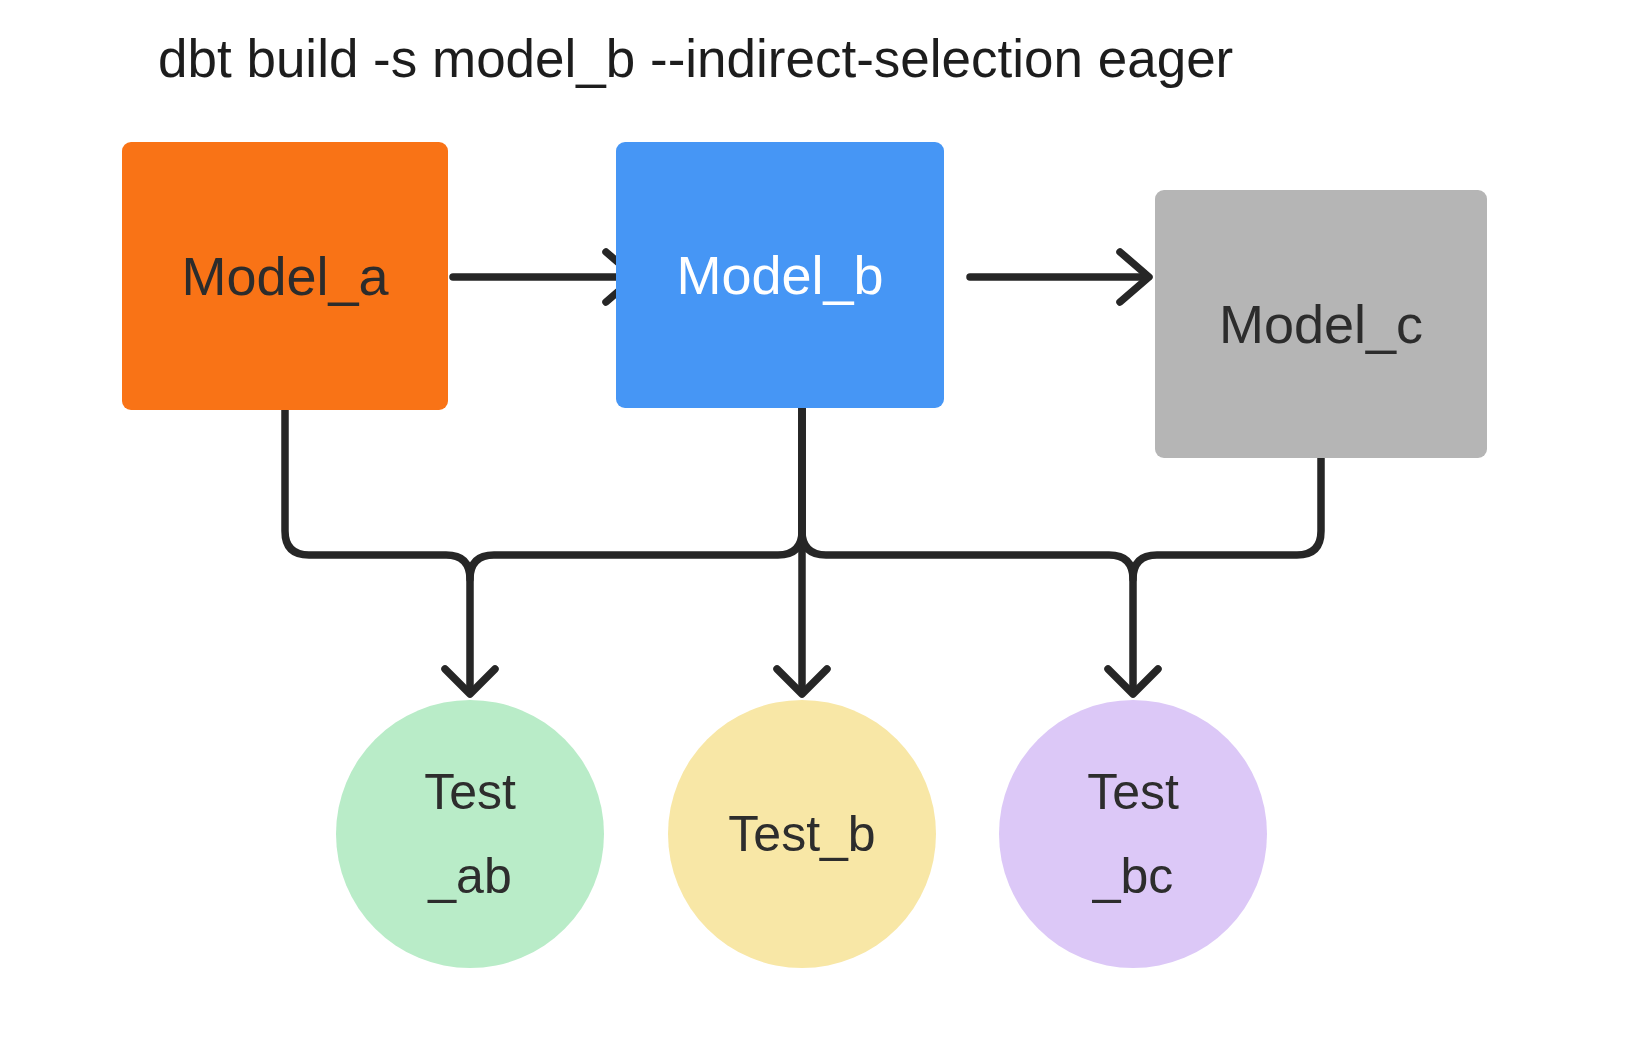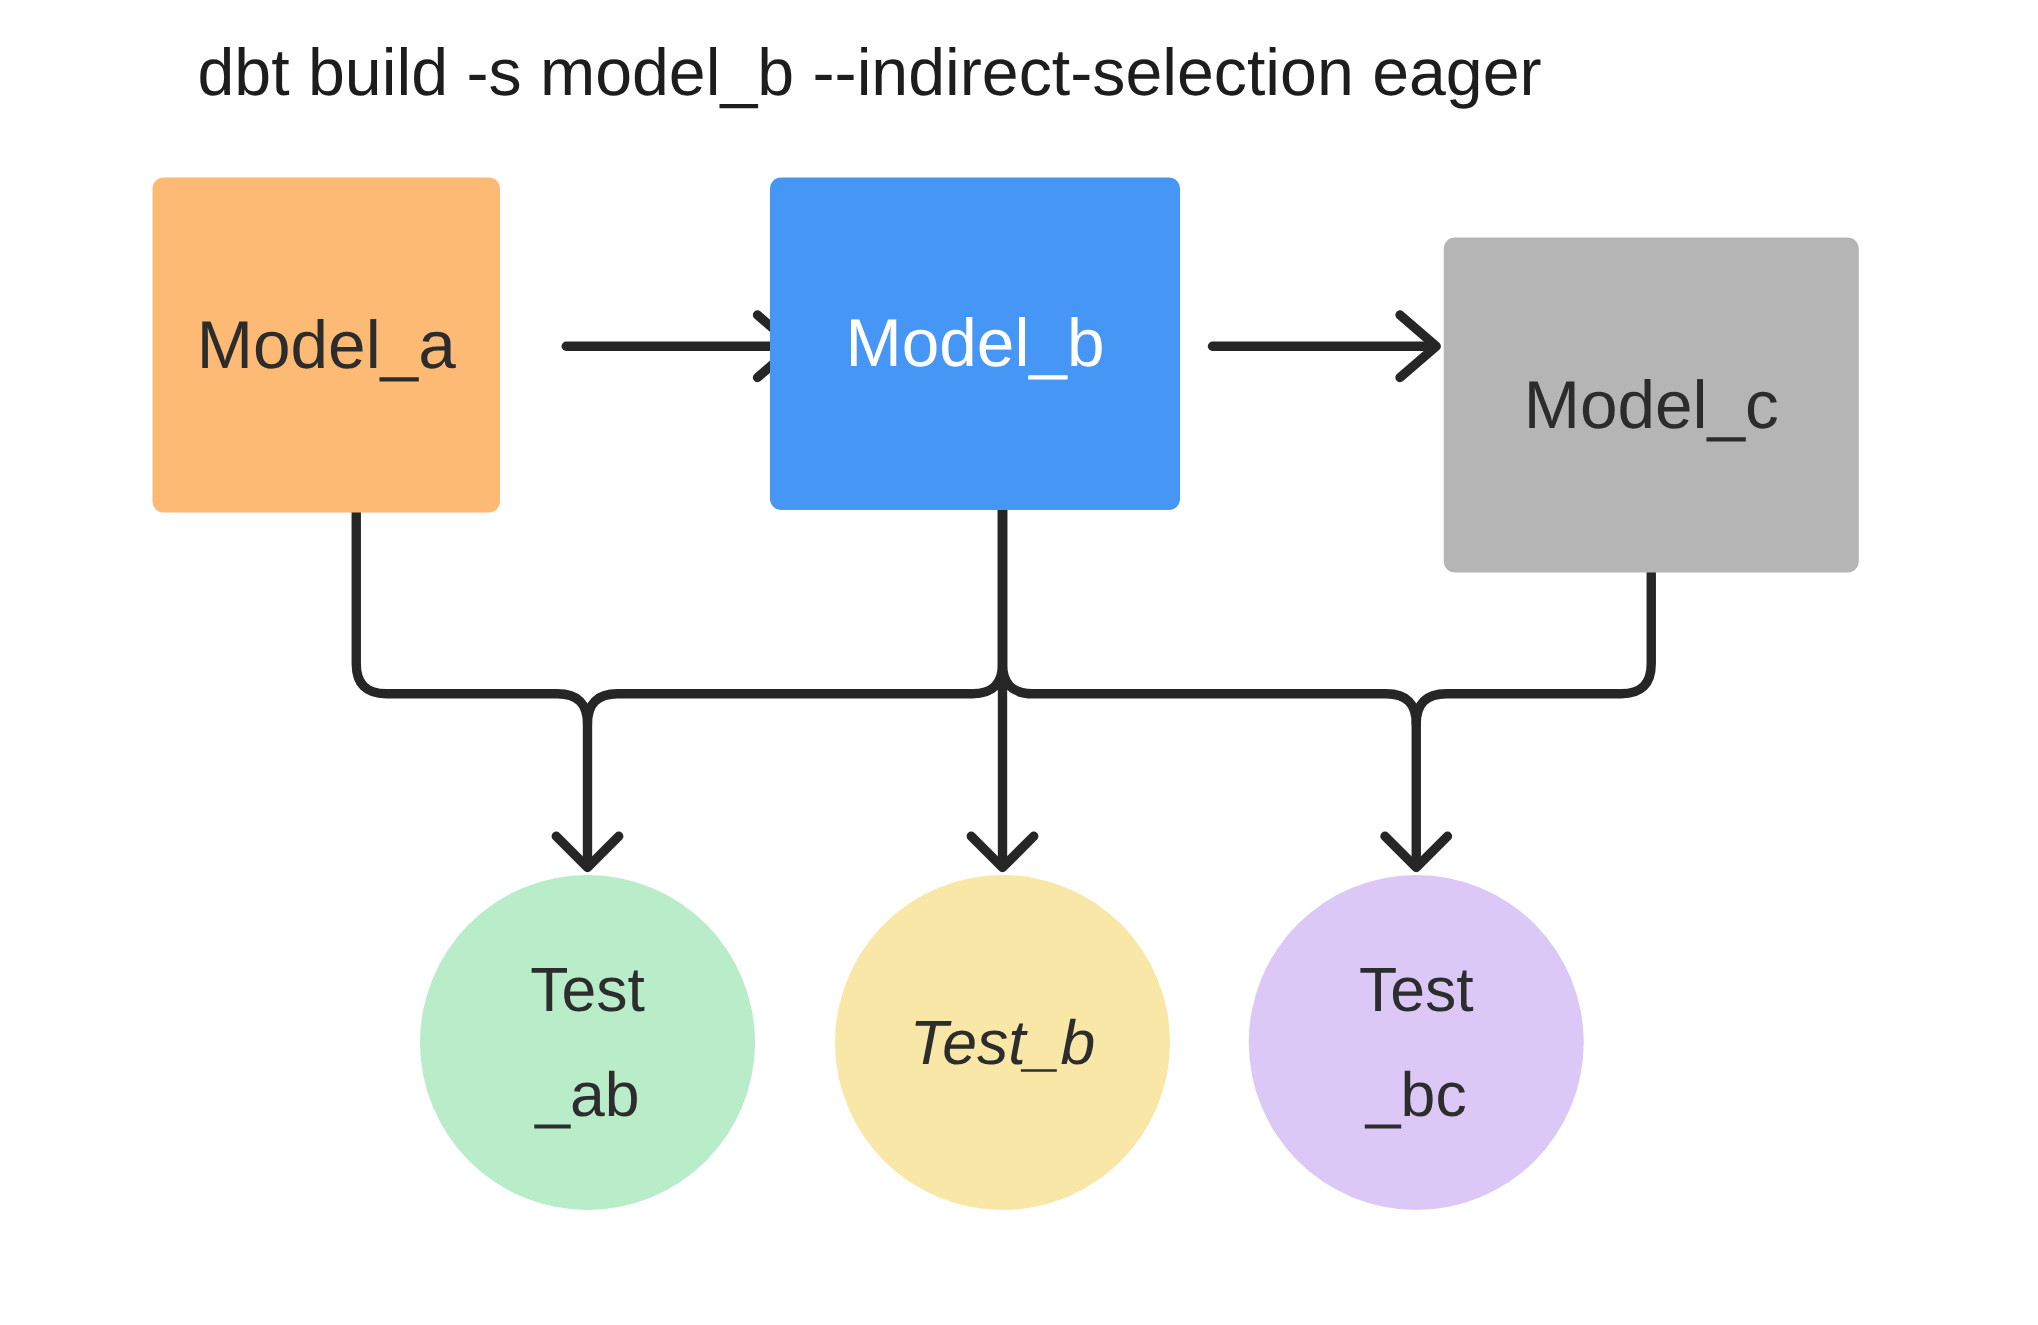--- a/index.html
+++ b/index.html
@@ -39,35 +39,35 @@
     display: flex;
     align-items: center;
     justify-content: center;
     text-align: center;
   }
   .box {
     border-radius: 9px;
     font-size: 54px;
     color: #2c2c2c;
   }
-  .box-model-a { left: 122px; top: 142px; width: 278px; height: 268px; background: #fdba74; }
+  .box-model-a { left: 122px; top: 142px; width: 326px; height: 268px; background: #f97316; }
   .box-model-b { left: 616px; top: 142px; width: 328px; height: 266px; background: #4696f5; color: #ffffff; }
   .box-model-c { left: 1155px; top: 142px; width: 332px; height: 268px; background: #b5b5b5; margin-top: 48px; }
   .circle {
     width: 268px;
     height: 268px;
     border-radius: 50%;
     flex-direction: column;
     row-gap: 32px;
     font-size: 50px;
     color: #2d2d2d;
   }
   .circle span { display: block; line-height: 1.05; }
   .circ-test-ab { left: 336px; top: 700px; background: #b9ecc8; }
-  .circ-test-b  { left: 668px; top: 700px; background: #f8e7a6; font-style: italic; }
+  .circ-test-b  { left: 668px; top: 700px; background: #f8e7a6; }
   .circ-test-bc { left: 999px; top: 700px; background: #dcc8f7; }
 </style>
 </head>
 <body>
 
 <div class="stage">
 
   <div class="title">dbt build -s model_b --indirect-selection eager</div>
 
   <svg class="edges" viewBox="0 0 1630 1060" aria-hidden="true">

